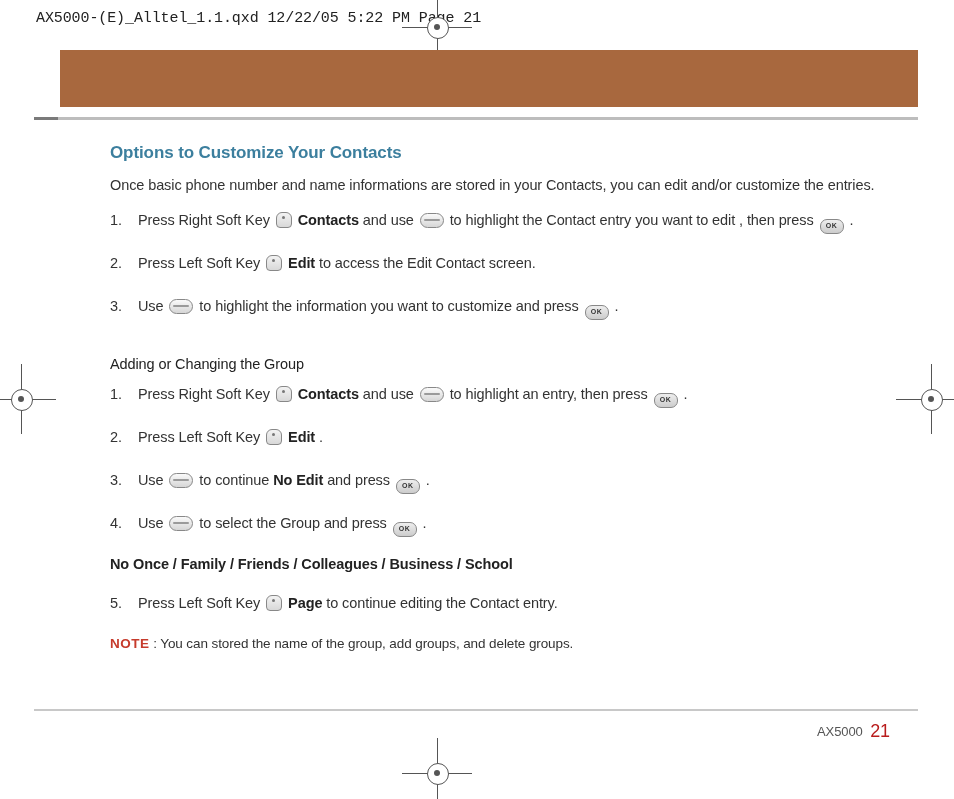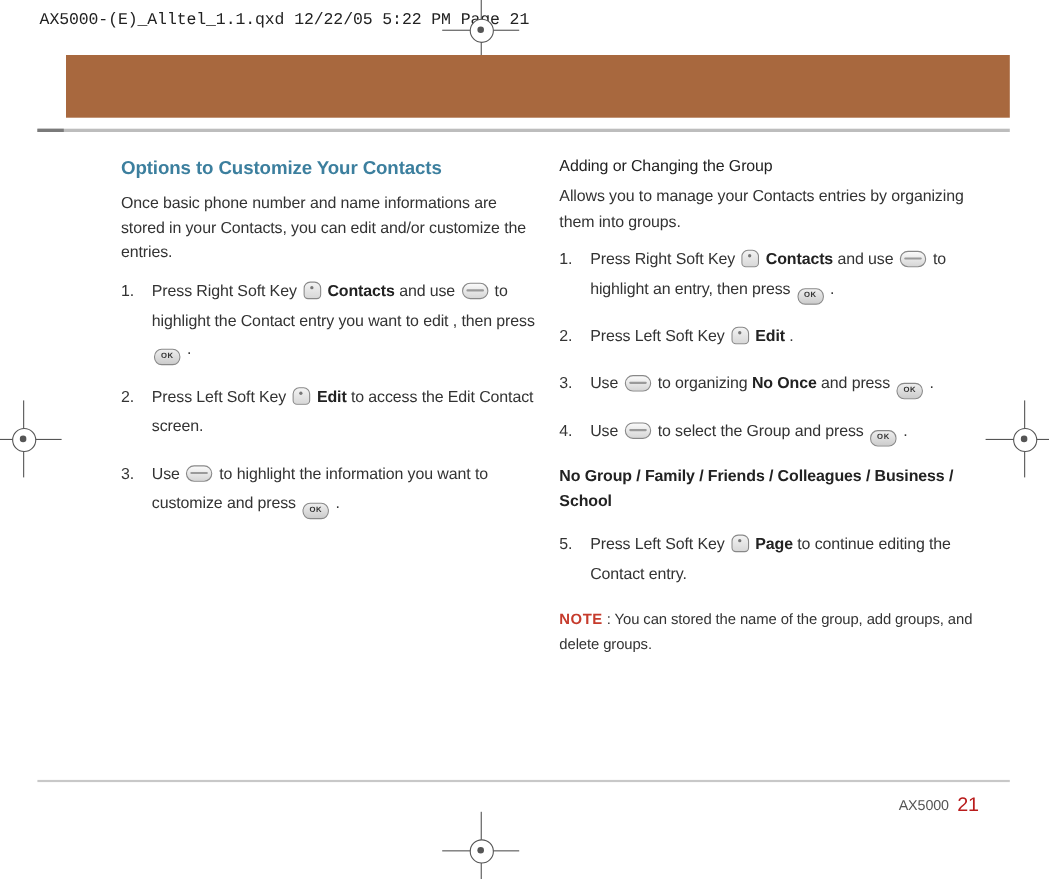--- a/index.html
+++ b/index.html
@@ -38,21 +38,21 @@
     position:absolute;left:34px;right:36px;top:117px;height:3px;
     background:#bdbdbd;
   }
   .greyline::before{content:"";position:absolute;left:0;top:0;width:24px;height:3px;background:#7a7a7a}
 
   .footline{position:absolute;left:34px;right:36px;top:709px;height:1.5px;background:#c8c8c8}
 
   .page{
     position:absolute;left:110px;top:140px;right:64px;
     display:flex;gap:17px;
-    font-size:14.5px;line-height:1.55;
+    font-size:14.5px;line-height:1.55;flex-direction:column;
   }
   .col{flex:1;min-width:0}
 
   .h-blue{
     color:#3c7f9e;
     font-size:17px;
     font-weight:600;
     margin:0 0 8px 0;
     font-stretch:condensed;
   }
@@ -173,21 +173,20 @@
         <span class="ico-nav"></span>
         <span> to highlight the information you want to customize and press </span>
         <span class="ico-ok">OK</span>
         <span>.</span>
       </li>
     </ol>
   </div>
 
   <div class="col">
     <div class="h-black">Adding or Changing the Group</div>
-    <p>Allows you to manage your Contacts entries by organizing them into groups.</p>
 
     <ol>
       <li>
         <span>Press Right Soft Key </span>
         <span class="ico-softkey"></span>
         <span class="b"> Contacts</span>
         <span> and use </span>
         <span class="ico-nav"></span>
         <span> to highlight an entry, then press </span>
         <span class="ico-ok">OK</span>
@@ -195,36 +194,36 @@
       </li>
       <li>
         <span>Press Left Soft Key </span>
         <span class="ico-softkey"></span>
         <span class="b"> Edit</span>
         <span>.</span>
       </li>
       <li>
         <span>Use </span>
         <span class="ico-nav"></span>
-        <span> to organizing </span>
-        <span class="b">No Once</span>
+        <span> to continue </span>
+        <span class="b">No Edit</span>
         <span> and press </span>
         <span class="ico-ok">OK</span>
         <span>.</span>
       </li>
       <li>
         <span>Use </span>
         <span class="ico-nav"></span>
         <span> to select the Group and press </span>
         <span class="ico-ok">OK</span>
         <span>.</span>
       </li>
     </ol>
 
-    <div class="groups">No Group / Family / Friends / Colleagues / Business / School</div>
+    <div class="groups">No Once / Family / Friends / Colleagues / Business / School</div>
 
     <ol start="5" style="counter-reset:li 4">
       <li>
         <span>Press Left Soft Key </span>
         <span class="ico-softkey"></span>
         <span class="b"> Page</span>
         <span> to continue editing the Contact entry.</span>
       </li>
     </ol>
 

